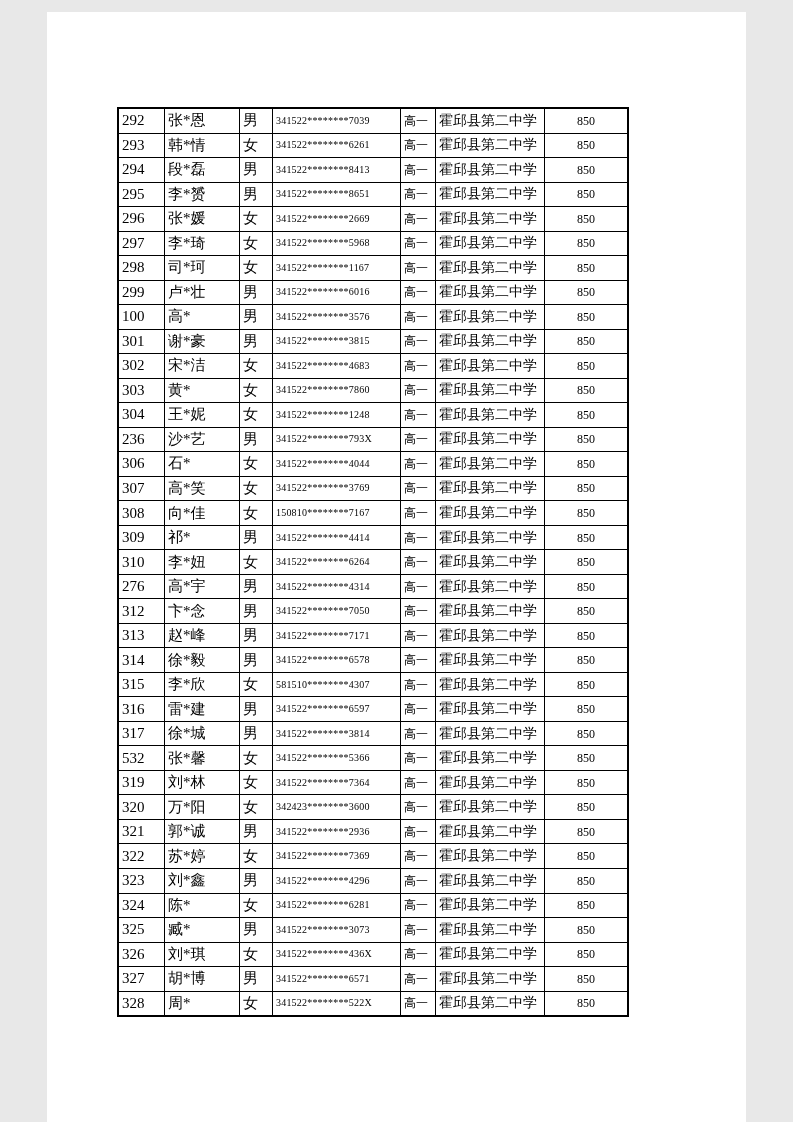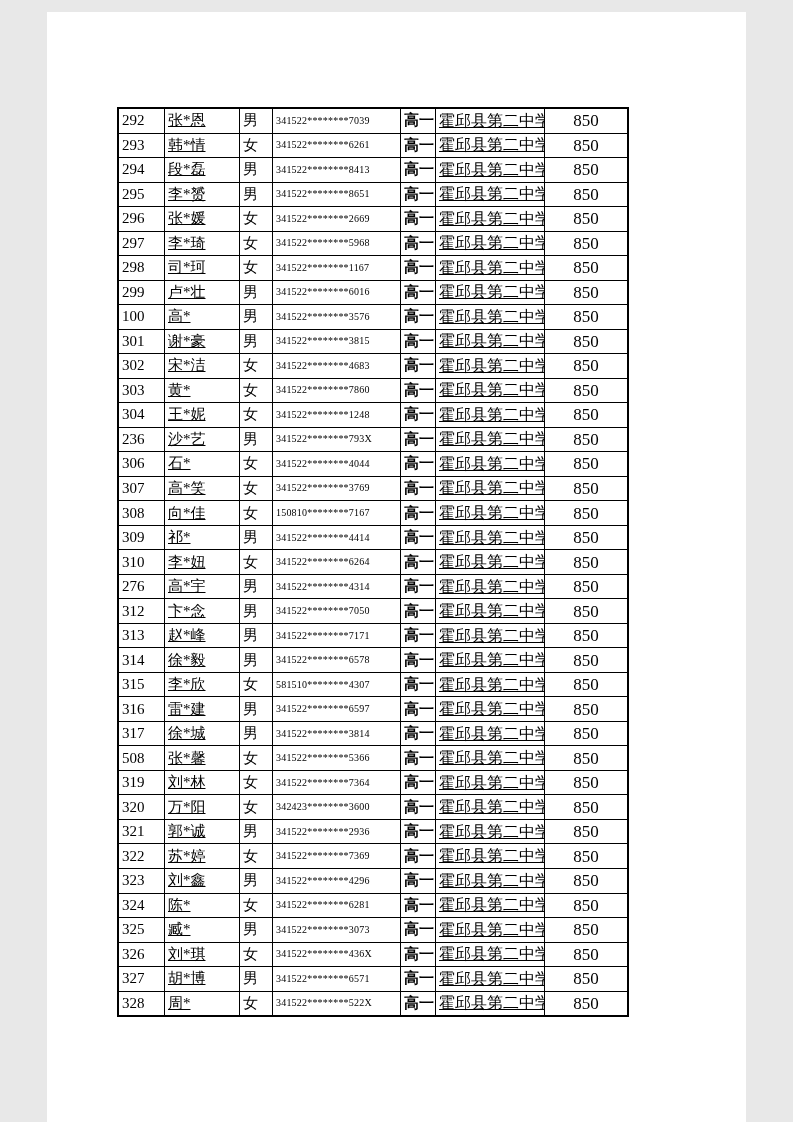--- a/index.html
+++ b/index.html
@@ -46,26 +46,26 @@
     padding-left: 3px;
     overflow: hidden;
     white-space: nowrap;
     font-size: 15px;
     line-height: 1;
   }
   .cell:last-child {
     border-right: none;
   }
   .c0 { width: 46px;  flex: none; }          
-  .c1 { width: 75px;  flex: none; text-decoration: underline; }          
+  .c1 { width: 75px;  flex: none; }          
   .c2 { width: 33px;  flex: none; }          
   .c3 { width: 128px; flex: none; font-size: 10px; letter-spacing: 0.2px; } 
-  .c4 { width: 35px;  flex: none; font-size: 15px; font-weight: bold; }  
-  .c5 { width: 109px; flex: none; font-size: 16px; text-decoration: underline; }    
-  .c6 { flex: 1 1 auto; justify-content: center; padding-left: 0; font-size: 17px; } 
+  .c4 { width: 35px;  flex: none; font-size: 12px; }  
+  .c5 { width: 109px; flex: none; font-size: 14px; }    
+  .c6 { flex: 1 1 auto; justify-content: center; padding-left: 0; font-size: 12px; } 
 </style>
 </head>
 <body>
 
 <div class="page">
   <div class="roster-table" id="roster-table">
       <div class="row">
         <div class="cell c0">292</div>
         <div class="cell c1">张*恩</div>
         <div class="cell c2">男</div>
@@ -293,21 +293,21 @@
       <div class="row">
         <div class="cell c0">317</div>
         <div class="cell c1">徐*城</div>
         <div class="cell c2">男</div>
         <div class="cell c3">341522********3814</div>
         <div class="cell c4">高一</div>
         <div class="cell c5">霍邱县第二中学</div>
         <div class="cell c6">850</div>
       </div>
       <div class="row">
-        <div class="cell c0">508</div>
+        <div class="cell c0">532</div>
         <div class="cell c1">张*馨</div>
         <div class="cell c2">女</div>
         <div class="cell c3">341522********5366</div>
         <div class="cell c4">高一</div>
         <div class="cell c5">霍邱县第二中学</div>
         <div class="cell c6">850</div>
       </div>
       <div class="row">
         <div class="cell c0">319</div>
         <div class="cell c1">刘*林</div>

